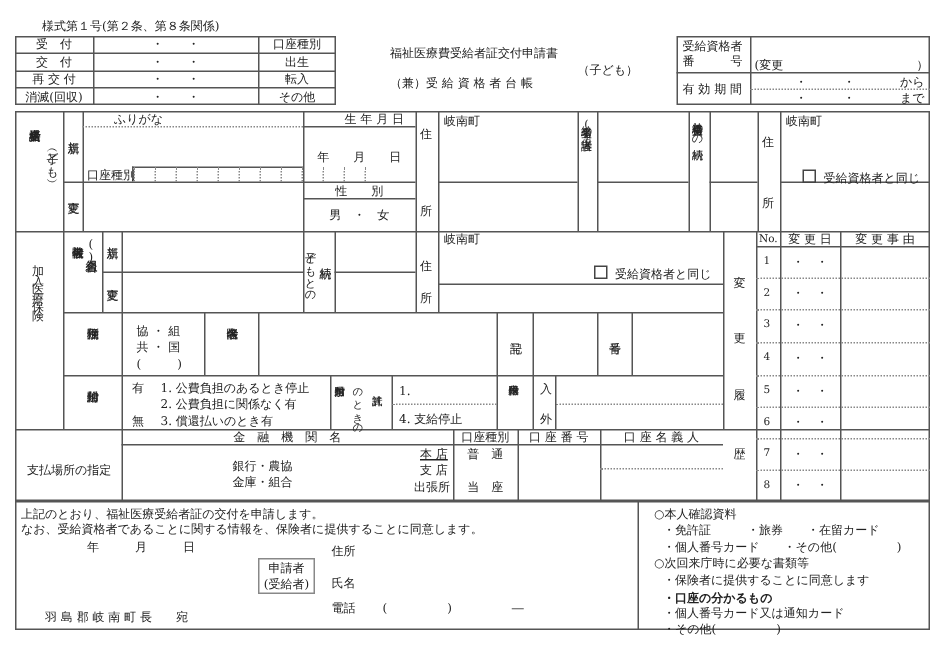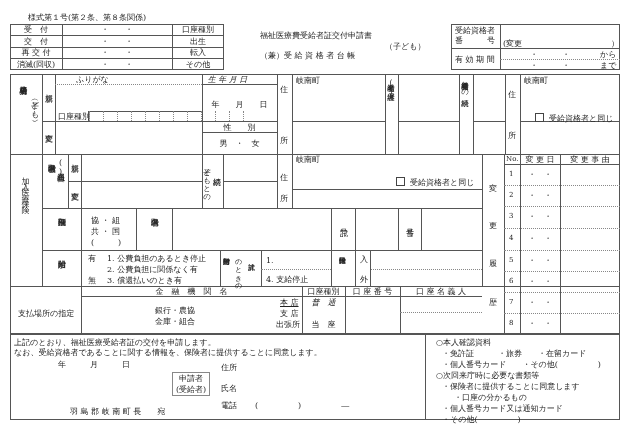--- a/index.html
+++ b/index.html
@@ -95,21 +95,21 @@
     <span></span>
     <span></span>
     <span></span>
     <span></span>
     <span></span>
     <span></span>
     <span></span>
     <span></span>
 </div>
 <div class="abs" style="left:56px;top:122px;width:145px;height:31px;"></div>
-<div class="t c" style="left:190px;top:76px;width:75px;font-style:italic;">生 年 月 日</div>
+<div class="t c" style="left:212px;top:76px;width:75px;">生 年 月 日</div>
 <div class="t c" style="left:202px;top:101px;width:75px;">年　　月　　日</div>
 <div class="t c" style="left:202px;top:124px;width:75px;">性　　別</div>
 <div class="t c" style="left:202px;top:140px;width:75px;">男　・　女</div>
 <div class="t" style="left:280px;top:86px;">住</div>
 <div class="t" style="left:280px;top:137px;">所</div>
 <div class="t" style="left:296px;top:77px;">岐南町</div>
 
 <div class="vl" style="left:385px;top:74px;height:80px;"></div>
 <div class="vl" style="left:398px;top:74px;height:80px;"></div>
 <div class="vl" style="left:459px;top:74px;height:80px;"></div>
@@ -256,43 +256,43 @@
 <div class="vl" style="left:400px;top:286px;height:48px;"></div>
 <div class="hd" style="left:400px;top:312px;width:82px;"></div>
 <div class="t" style="left:18px;top:310px;">支払場所の指定</div>
 <div class="t c" style="left:81px;top:288px;width:221px;">金　融　機　関　名</div>
 <div class="t" style="left:155px;top:307px;">銀行・農協</div>
 <div class="t" style="left:155px;top:318px;">金庫・組合</div>
 <div class="t" style="left:280px;top:299px;text-decoration:underline;">本 店</div>
 <div class="t" style="left:280px;top:310px;">支 店</div>
 <div class="t" style="left:276px;top:321px;">出張所</div>
 <div class="t c" style="left:302px;top:288px;width:43px;">口座種別</div>
-<div class="t c" style="left:302px;top:299px;width:43px;font-style:italic;">普　通</div>
+<div class="t c" style="left:302px;top:299px;width:43px;">普　通</div>
 <div class="t c" style="left:302px;top:321px;width:43px;">当　座</div>
 <div class="t c" style="left:345px;top:288px;width:55px;">口 座 番 号</div>
 <div class="abs" style="left:346px;top:297px;width:54px;height:37px;"></div>
 <div class="t c" style="left:400px;top:288px;width:82px;">口 座 名 義 人</div>
 <div class="abs" style="left:401px;top:297px;width:81px;height:37px;"></div>
 
 <div class="abs b" style="left:10px;top:334px;width:610px;height:86px;"></div>
 <div class="vl" style="left:425px;top:334px;height:86px;"></div>
 <div class="t" style="left:14px;top:339px;">上記のとおり、福祉医療受給者証の交付を申請します。</div>
 <div class="t" style="left:14px;top:349px;">なお、受給資格者であることに関する情報を、保険者に提供することに同意します。</div>
 <div class="t" style="left:58px;top:361px;">年　　　月　　　日</div>
 <div class="abs b" style="left:172px;top:372px;width:38px;height:24px;border-color:#888;"></div>
 <div class="t c" style="left:172px;top:375px;width:38px;">申請者</div>
 <div class="t c" style="left:172px;top:386px;width:38px;">(受給者)</div>
 <div class="t" style="left:221px;top:364px;">住所</div>
 <div class="abs" style="left:240px;top:360px;width:180px;height:14px;"></div>
 <div class="t" style="left:221px;top:385px;">氏名</div>
 <div class="abs" style="left:240px;top:381px;width:180px;height:14px;"></div>
 <div class="t" style="left:221px;top:402px;">電話</div>
 <div class="t" style="left:255px;top:402px;">(　　　　　)　　　　　―</div>
-<div class="t" style="left:30px;top:408px;margin-left:40px;">羽 島 郡 岐 南 町 長　　宛</div>
+<div class="t" style="left:30px;top:408px;">羽 島 郡 岐 南 町 長　　宛</div>
 
 <div class="t" style="left:436px;top:339px;">○本人確認資料</div>
 <div class="t" style="left:442px;top:350px;font-family:Liberation Serif, serif;">・免許証　　　・旅券　　・在留カード</div>
 <div class="t" style="left:442px;top:361px;">・個人番号カード　　・その他(　　　　　)</div>
 <div class="t" style="left:436px;top:372px;">○次回来庁時に必要な書類等</div>
 <div class="t" style="left:442px;top:383px;">・保険者に提供することに同意します</div>
-<div class="t" style="left:454px;top:394px;">・口座の分かるもの</div>
+<div class="t" style="left:442px;top:394px;font-weight:bold;">・口座の分かるもの</div>
 <div class="t" style="left:442px;top:405px;">・個人番号カード又は通知カード</div>
 <div class="t" style="left:442px;top:416px;">・その他(　　　　　)</div>
 
 </body></html>

